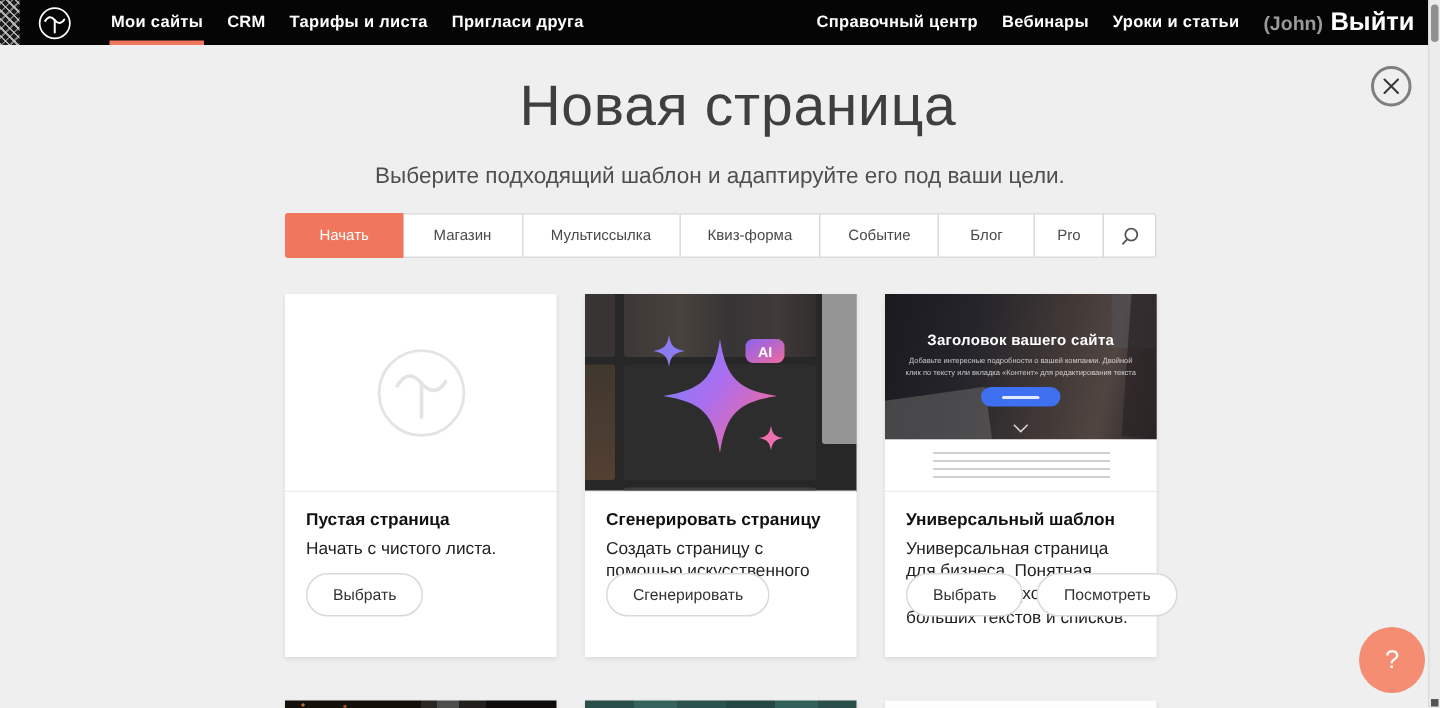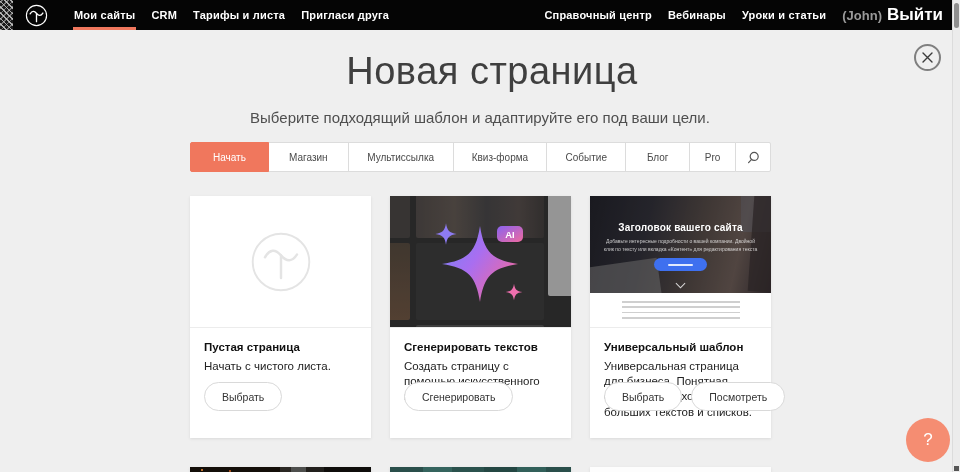--- a/index.html
+++ b/index.html
@@ -196,21 +196,21 @@
         <g transform="translate(56,38) scale(0.28)">
           <path d="M0 -38 C4 -12 12 -4 38 0 C12 4 4 12 0 38 C-4 12 -12 4 -38 0 C-12 -4 -4 -12 0 -38" fill="#8d7bf2"></path>
         </g>
         <g transform="translate(124,96) scale(0.22)">
           <path d="M0 -38 C4 -12 12 -4 38 0 C12 4 4 12 0 38 C-4 12 -12 4 -38 0 C-12 -4 -4 -12 0 -38" fill="#ef6fae"></path>
         </g>
         <rect x="107" y="30" width="26" height="16" rx="5" fill="url(#gBadge)"></rect>
         <text x="120" y="42" text-anchor="middle" font-size="9.5" font-weight="bold" fill="#ffffff" font-family="Liberation Sans, sans-serif">AI</text>
       </svg>
     </div>
-    <div class="card-title">Сгенерировать текстов</div>
+    <div class="card-title">Сгенерировать страницу</div>
     <div class="card-desc">Создать страницу с помощью искусственного интеллекта.</div>
     <div class="card-actions">
       <button class="pill-btn">Сгенерировать</button>
     </div>
   </div>
 
   <div class="card c3">
     <div class="card-img">
       <div class="uni-hero">
         <div class="uni-window"></div>

